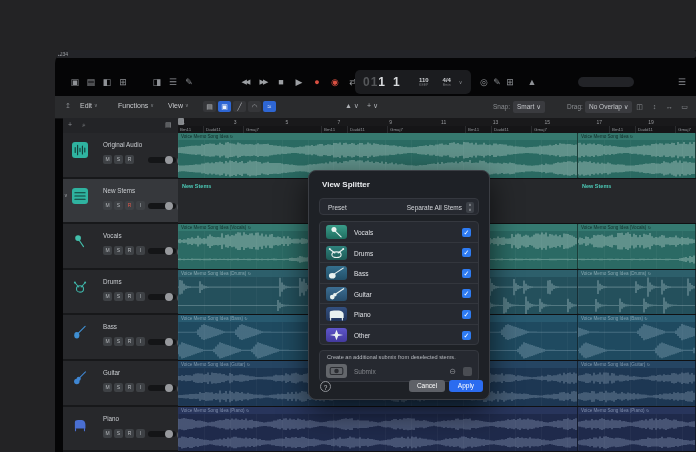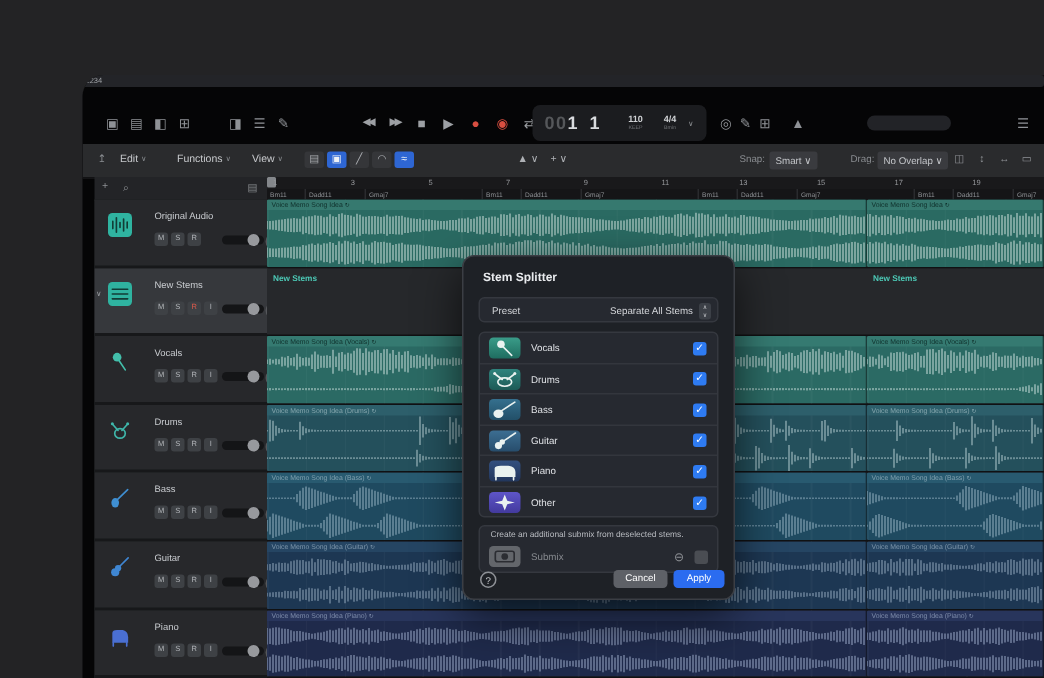--- a/index.html
+++ b/index.html
@@ -101,21 +101,21 @@
         <div class="transport-icon" style="left: 290px;">⇄</div>
         <div class="cbar-icon" style="left: 422px;">◎</div>
         <div class="cbar-icon" style="left: 435px;">✎</div>
         <div class="cbar-icon" style="left: 448px;">⊞</div>
         <div style="left: 452px; top: 27px; font-size: 5px; color: rgb(157, 160, 164); background: rgb(35, 36, 40); border-radius: 2px; padding: 1px 2px;">1234</div>
         <div class="cbar-icon" style="left: 470px;">▲</div>
         <div class="cbar-icon" style="left: 620px;">☰</div>
       </div>
     <div class="lcd">
       <span style="width:8px"></span>
-      <span class="pos dim">00</span>
+      <span class="pos dim">01</span>
       <span class="pos">1</span>
       <span style="width:7px"></span>
       <span class="pos">1</span>
       <span style="width:12px"></span>
       <span class="cell" style="width:22px">
         <div class="v">110</div>
         <div class="s">KEEP</div>
       </span>
       <span class="cell" style="width:24px">
         <div class="v">4/4</div>
@@ -409,21 +409,21 @@
             </div>
             <svg width="118" height="38.6" style="position: absolute; left: 0px; top: 7px;">
               <path d="M0 6.7V11.6M2 6.6V11.7M4 6.0V12.3M6 5.8V12.5M8 4.8V13.5M10 5.4V12.9M12 5.5V12.8M14 3.9V14.4M16 5.2V13.1M18 4.7V13.6M20 5.2V13.1M22 4.0V14.3M24 3.2V15.1M26 4.1V14.2M28 5.1V13.2M30 4.7V13.6M32 5.4V12.9M34 4.1V14.2M36 5.3V13.0M38 5.2V13.1M40 5.4V12.9M42 5.1V13.2M44 6.2V12.1M46 6.1V12.2M48 6.5V11.8M50 7.1V11.2M52 7.3V11.0M54 7.4V10.9M56 6.8V11.5M58 6.4V11.9M60 6.2V12.1M62 5.5V12.8M64 5.1V13.2M66 5.4V12.9M68 4.3V14.0M70 5.6V12.7M72 4.0V14.3M74 3.5V14.8M76 5.3V13.0M78 3.6V14.7M80 5.1V13.2M82 4.1V14.2M84 4.7V13.6M86 4.0V14.3M88 3.3V15.0M90 4.3V14.0M92 4.9V13.4M94 5.5V12.8M96 4.6V13.7M98 4.8V13.5M100 6.0V12.3M102 6.3V12.0M104 6.3V12.0M106 6.7V11.6M108 7.2V11.1M110 7.5V10.8M112 6.9V11.4M114 6.5V11.8M116 6.2V12.1" stroke="rgba(170,185,215,0.5)" stroke-width="1.2" transform="translate(0,1)"></path>
               <path d="M0 7.4V10.9M2 6.9V11.4M4 6.4V11.9M6 6.0V12.3M8 6.2V12.1M10 5.7V12.6M12 4.9V13.4M14 5.7V12.6M16 4.2V14.1M18 4.2V14.1M20 5.1V13.2M22 3.3V15.0M24 4.6V13.7M26 3.3V15.0M28 2.9V15.4M30 3.6V14.7M32 4.4V13.9M34 4.8V13.5M36 5.1V13.2M38 4.4V13.9M40 4.5V13.8M42 4.8V13.5M44 5.2V13.1M46 5.5V12.8M48 6.1V12.2M50 6.4V11.9M52 7.0V11.3M54 7.3V11.0M56 7.4V10.9M58 7.0V11.3M60 6.9V11.4M62 6.3V12.0M64 5.6V12.7M66 5.8V12.5M68 5.7V12.6M70 4.3V14.0M72 4.6V13.7M74 5.1V13.2M76 5.2V13.1M78 5.0V13.3M80 5.2V13.1M82 4.6V13.7M84 3.5V14.8M86 4.9V13.4M88 4.9V13.4M90 3.9V14.4M92 4.0V14.3M94 4.5V13.8M96 4.7V13.6M98 5.6V12.7M100 4.9V13.4M102 5.6V12.7M104 6.0V12.3M106 6.7V11.6M108 6.7V11.6M110 7.0V11.3M112 7.4V10.9M114 7.2V11.1M116 6.7V11.6" stroke="rgba(170,185,215,0.5)" stroke-width="1.2" transform="translate(0,19.3)"></path>
             </svg>
           </div>
         </div>
       </div>
 
     <div class="dialog">
-      <div class="dlg-title">Stem Splitter</div>
+      <div class="dlg-title">View Splitter</div>
       <div class="dlg-panel preset-row">
         <span class="preset-label">Preset</span>
         <span class="preset-value">Separate All Stems</span>
         <span class="stepper">∧<br>∨</span>
       </div>
       <div class="dlg-panel stems-panel" id="stems-panel">
           <div class="stem-row" style="top: 0px;">
             <div class="stem-icon" style="background: linear-gradient(rgb(58, 156, 137), rgb(31, 109, 96));"><svg width="21" height="14" viewBox="0 0 21 14" xmlns="http://www.w3.org/2000/svg">
                 <circle cx="7.98" cy="4.48" r="2.52" fill="#eaf2f0"></circle>
                 <path d="M9.450000000000001 6.3 L15.12 11.9" stroke="#eaf2f0" stroke-width="1.1" fill="none" stroke-linecap="round"></path>

